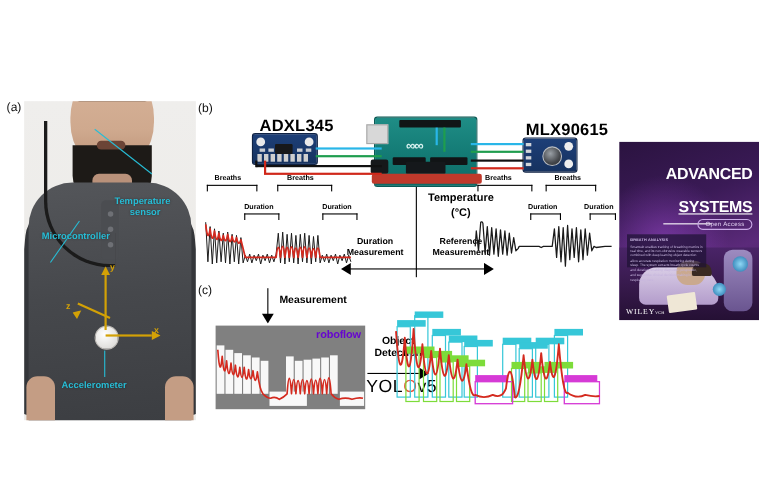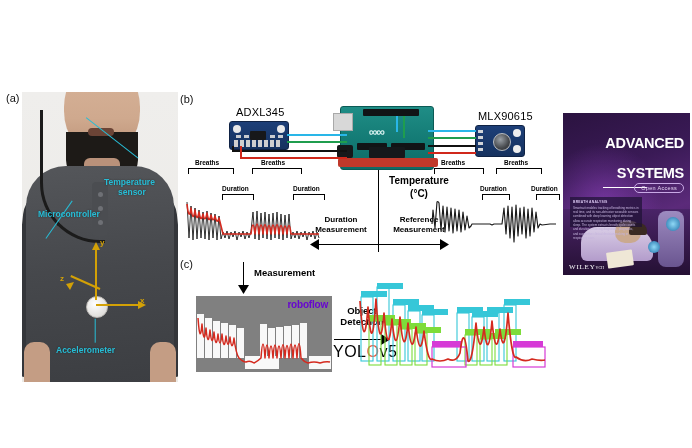--- a/index.html
+++ b/index.html
@@ -44,21 +44,21 @@
       background:radial-gradient(circle at 40% 35%,#ffffff,#d4d2cf);border:1px solid #bdbab6;}
   
   .axline{position:absolute;background:#d3a106;}
   .axlbl{position:absolute;color:#d3a106;font-size:8px;font-weight:700;font-family:"Liberation Sans",sans-serif;}
   
   .callout{position:absolute;color:#27bdd6;font-size:8.5px;font-weight:700;line-height:1.15;
       text-shadow:0 0 2px rgba(0,0,0,.45);}
   .leader{position:absolute;background:#27bdd6;height:1.4px;transform-origin:left center;}
 
   
-  .chiplabel{font-size:11px;font-weight:400;letter-spacing:.2px;}
+  .chiplabel{font-size:15px;font-weight:700;letter-spacing:.2px;}
   .board-adxl{position:absolute;left:229px;top:121px;width:58px;height:27px;border-radius:3px;
       background:linear-gradient(180deg,#1d3f78 0%,#16325f 100%);border:1px solid #0f2244;}
   .board-adxl .hole{position:absolute;top:3px;width:8px;height:8px;border-radius:50%;background:#e9e9ea;}
   .board-adxl .ic{position:absolute;left:20px;top:9px;width:16px;height:9px;background:#17181a;border-radius:1px;}
   .board-adxl .pinrow{position:absolute;left:4px;bottom:2px;display:flex;gap:2px;}
   .board-adxl .pinrow i{display:block;width:4px;height:7px;background:#cfcfcf;}
   .board-adxl .smd{position:absolute;width:5px;height:3px;background:#c9ccd1;}
 
   .board-mlx{position:absolute;left:475px;top:125px;width:48px;height:30px;border-radius:3px;
       background:linear-gradient(180deg,#1d3f78 0%,#16325f 100%);border:1px solid #0f2244;}
@@ -87,27 +87,27 @@
   .hline{position:absolute;background:#000;height:1.4px;}
   .brace{position:absolute;border-top:1.3px solid #000;border-left:1.3px solid #000;border-right:1.3px solid #000;}
 
   
   .annot-box{position:absolute;left:196px;top:296px;width:136px;height:76px;background:#808080;}
   .roboflow{position:absolute;color:#6706cf;font-size:10px;font-weight:700;letter-spacing:-.2px;}
   .objdet{font-size:9.5px;font-weight:700;text-align:center;line-height:1.2;}
   .yolo{font-size:16px;font-weight:400;letter-spacing:.5px;}
 
   
-  #cover{left:563px;top:113px;width:127px;height:162px;overflow:hidden;
+  #cover{left:563px;top:129px;width:127px;height:162px;overflow:hidden;
       background:linear-gradient(160deg,#2b1340 0%,#3a1a56 35%,#5b2a7a 65%,#3b1b52 100%);}
   #cover .glow{position:absolute;left:-20px;top:30px;width:120px;height:120px;border-radius:50%;
       background:radial-gradient(circle,rgba(150,70,200,.55),rgba(80,30,120,0) 70%);}
   #cover .t1{position:absolute;right:6px;top:22px;color:#fff;font-size:14.5px;font-weight:700;letter-spacing:-.3px;}
   #cover .t2{position:absolute;right:6px;top:37px;font-size:13.5px;font-weight:700;letter-spacing:-.3px;}
-  #cover .t3{position:absolute;right:6px;top:52px;color:#fff;font-size:14.5px;font-weight:700;letter-spacing:-.3px;}
+  #cover .t3{position:absolute;right:6px;top:52px;color:#fff;font-size:14.5px;font-weight:700;letter-spacing:-.3px;text-decoration:underline;}
   #cover .oa{position:absolute;right:6px;top:70px;border:1px solid #c9a9e6;border-radius:8px;
       padding:1px 6px;color:#e3d2f2;font-size:5.5px;letter-spacing:.3px;}
   #cover .rule{position:absolute;left:40px;top:74px;width:44px;height:1px;background:#ffffff;}
   #cover .textbox{position:absolute;left:7px;top:84px;width:72px;height:30px;background:rgba(30,18,52,.72);
       padding:3px;box-sizing:border-box;}
   #cover .tb-h{color:#d7c4ef;font-size:3.4px;font-weight:700;letter-spacing:.2px;}
   #cover .tb-b{color:#c5b4dd;font-size:3px;line-height:1.45;margin-top:1.5px;}
   #cover .bed{position:absolute;left:0;bottom:0;width:100%;height:66px;
       background:linear-gradient(180deg,#4a2468 0%,#341848 60%,#251034 100%);}
   #cover .person{position:absolute;left:18px;bottom:14px;width:72px;height:34px;border-radius:16px 22px 6px 6px;

